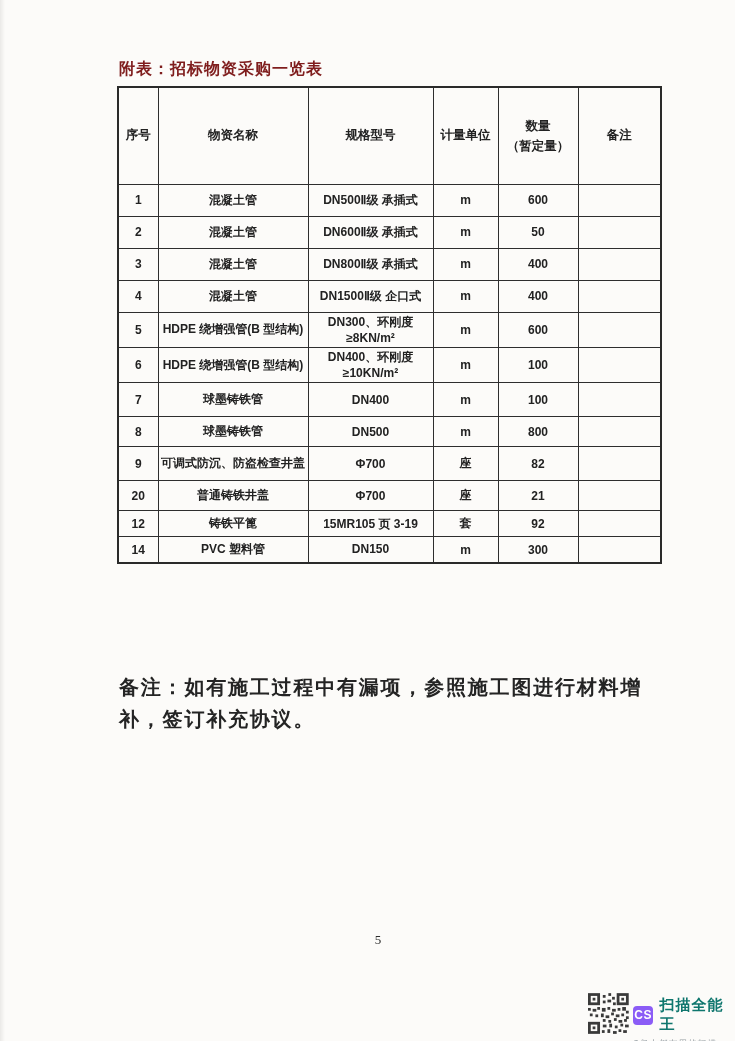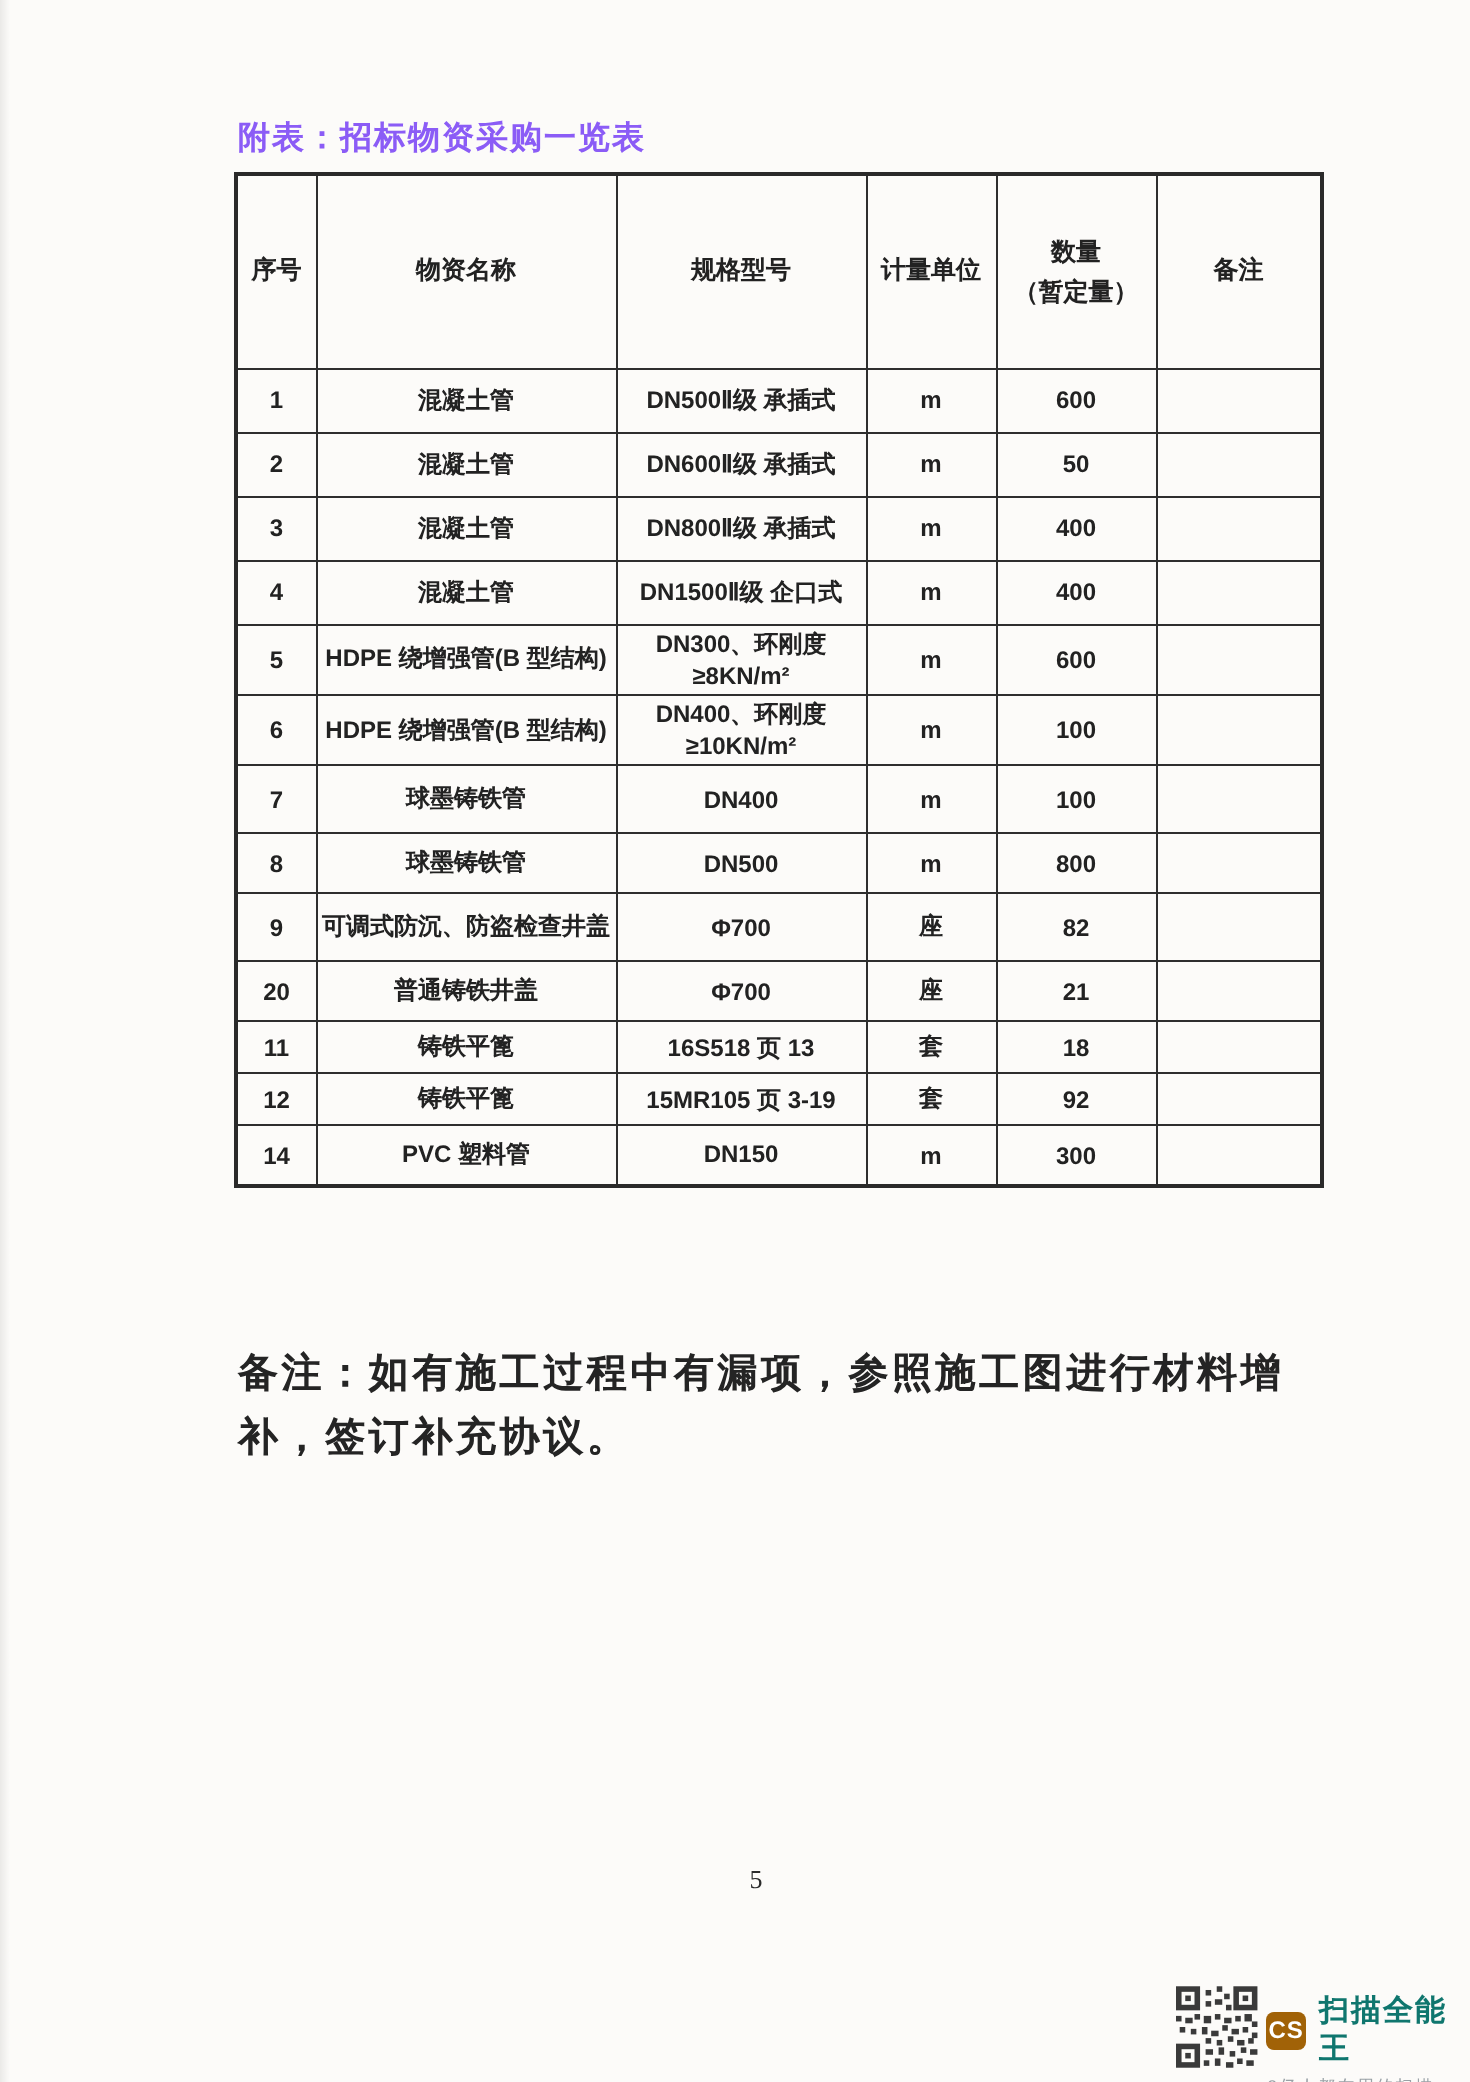--- a/index.html
+++ b/index.html
@@ -11,21 +11,21 @@
     color: #1f1f1f;
     overflow: hidden;
   }
   .scan-edge {
     position: absolute; left: 0; top: 0; bottom: 0; width: 5px;
     background: linear-gradient(to right, rgba(0,0,0,0.07), rgba(0,0,0,0));
   }
   .doc-title {
     position: absolute; left: 119px; top: 59px;
     font-size: 16px; font-weight: 700; letter-spacing: 1px;
-    color: #8b5cf6;
+    color: #7f1d1d;
   }
   table.materials {
     position: absolute; left: 117px; top: 86px;
     border-collapse: collapse;
     table-layout: fixed;
     width: 543px;
     border: 2px solid #2a2a2a;
     background: transparent;
     padding-left: 36px;
   }
@@ -70,21 +70,21 @@
   }
   .watermark {
     position: absolute; left: 588px; top: 992px;
     display: flex; align-items: flex-start;
   }
   .qr { width: 43px; height: 43px; margin-right: 4px; }
   .wm-right { padding-top: 4px; }
   .wm-brandline { display: flex; align-items: center; }
   .cs-badge {
     width: 22px; height: 19px; border-radius: 4px;
-    background: #a16207; color: #ffffff;
+    background: #8b5cf6; color: #ffffff;
     font-size: 12px; font-weight: 700;
     display: flex; align-items: center; justify-content: center;
     letter-spacing: 0.5px;
   }
   .wm-appname {
     margin-left: 6px;
     font-size: 15px; font-weight: 700; color: #0f766e;
     letter-spacing: 1px;
   }
   .wm-tagline {
@@ -191,28 +191,20 @@
         <td class="c3">座</td>
         <td class="c4">82</td>
         <td class="c5"></td>
       </tr>
       <tr>
         <td class="c0">20</td>
         <td class="c1">普通铸铁井盖</td>
         <td class="c2">Φ700</td>
         <td class="c3">座</td>
         <td class="c4">21</td>
-        <td class="c5"></td>
-      </tr>
-      <tr>
-        <td class="c0">11</td>
-        <td class="c1">铸铁平篦</td>
-        <td class="c2">16S518 页 13</td>
-        <td class="c3">套</td>
-        <td class="c4">18</td>
         <td class="c5"></td>
       </tr>
       <tr>
         <td class="c0">12</td>
         <td class="c1">铸铁平篦</td>
         <td class="c2">15MR105 页 3-19</td>
         <td class="c3">套</td>
         <td class="c4">92</td>
         <td class="c5"></td>
       </tr>

